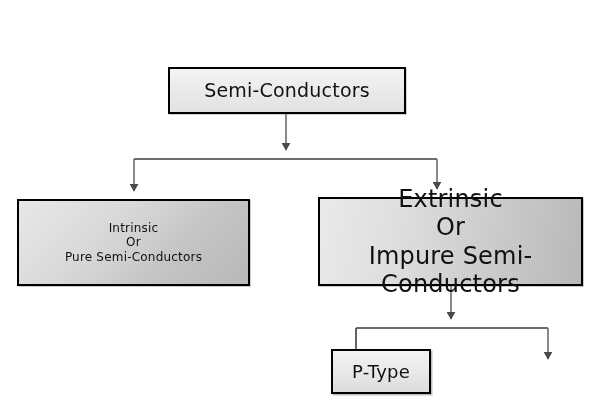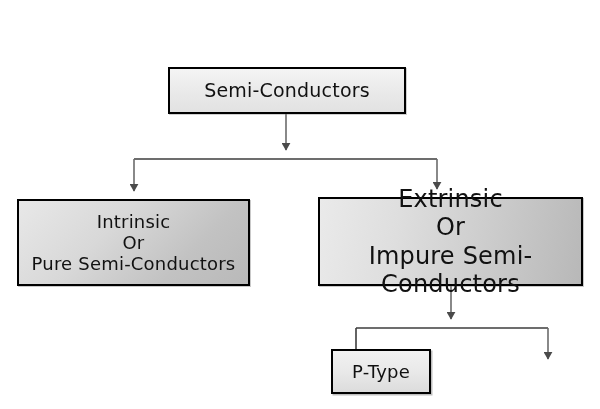--- a/index.html
+++ b/index.html
@@ -43,21 +43,21 @@
     box-shadow: 1px 1px 0 rgba(120,120,120,0.35);
   }
 
   
   #node-intrinsic {
     left: 17px;
     top: 163px;
     width: 233px;
     height: 87px;
     background: linear-gradient(135deg, #e8e8e8 0%, #d8d8d8 38%, #c2c2c2 72%, #b9b9b9 100%);
-    font-size: 18px;
+    font-size: 12px;
     box-shadow: 1px 1px 0 rgba(120,120,120,0.4);
     text-align: center;
   }
 
   
   #node-extrinsic {
     left: 318px;
     top: 161px;
     width: 265px;
     height: 89px;

